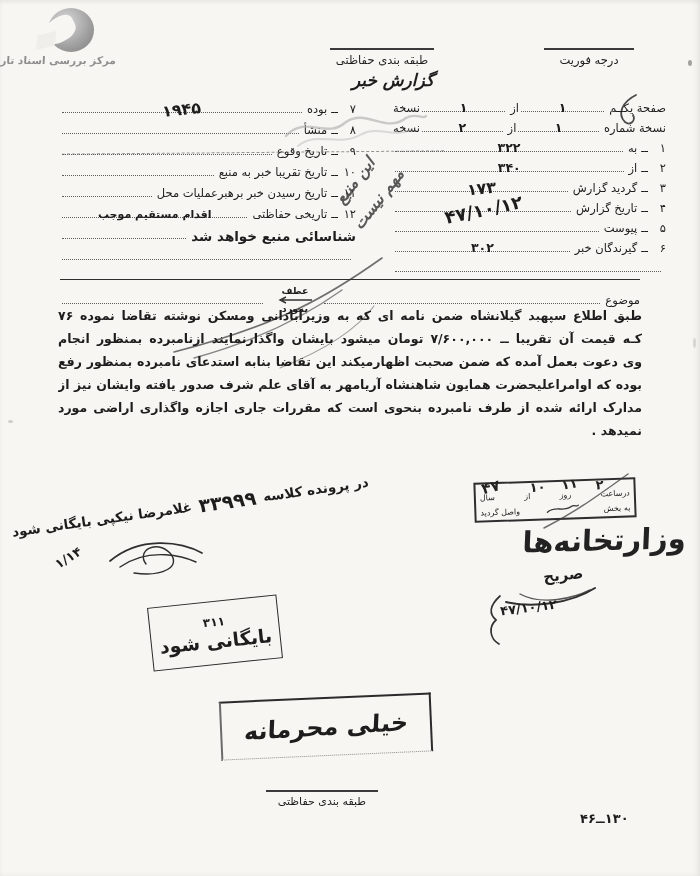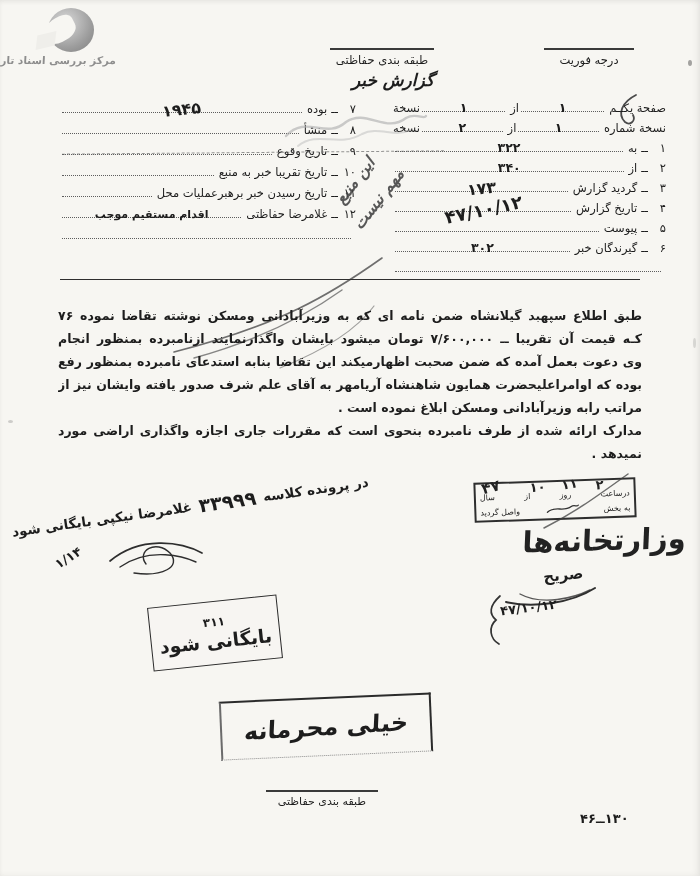--- a/index.html
+++ b/index.html
@@ -208,24 +208,28 @@
       <span class="fnum">۱۱</span>
         <span class="fdash">ــ</span>
       <span>تاریخ رسیدن خبر برهبرعملیات محل</span>
       <span class="leader">
           <span class="val"></span>
         </span>
     </div>
     <div class="frow">
       <span class="fnum">۱۲</span>
         <span class="fdash">ــ</span>
-      <span>غلامرضا حفاظتی</span>
+      <span>تاریخی حفاظتی</span>
       <span class="leader">
           <span class="val typed">اقدام مستقیم موجب</span>
         </span>
+    </div>
+    <div class="frow">
+      <span class="typed-big">شناسائی منبع خواهد شد</span>
+      <span class="leader"></span>
     </div>
     <div class="frow">
         <span class="leader"></span>
       </div>
   </div>
 
   <svg class="svgabs" style="left:278px;top:104px;" width="152" height="48">
     <path d="M8,32 C28,10 48,36 68,18 C88,4 108,30 128,14 C138,8 146,16 148,12" fill="none" stroke="#b0b0b0" stroke-width="2.4" opacity=".65" stroke-linecap="round"></path>
     <path d="M20,42 C40,26 60,44 84,30 C100,22 118,34 132,26" fill="none" stroke="#bcbcbc" stroke-width="2" opacity=".5" stroke-linecap="round"></path>
   </svg>
@@ -237,27 +241,38 @@
     <div>مهم نیست</div>
   </div>
   <svg class="svgabs" style="left:160px;top:240px;" width="230" height="130">
     <path d="M222,18 C170,55 120,85 14,112" fill="none" stroke="#4c4c4c" stroke-width="1.6" opacity=".8" stroke-linecap="round"></path>
     <path d="M182,50 C140,80 92,102 34,118" fill="none" stroke="#555" stroke-width="1.4" opacity=".7" stroke-linecap="round"></path>
     <path d="M120,128 C160,112 195,92 214,66" fill="none" stroke="#5a5a5a" stroke-width="1.2" opacity=".55" stroke-linecap="round"></path>
   </svg>
 
   <div class="hline" style="left:60px;top:279px;width:580px;"></div>
 
+  <div class="subject">
+    <span>موضوع</span>
+    <span class="leader" style="flex:1.1;"></span>
+    <span class="refblock">
+      <span>عطف</span>
+      <svg width="38" height="8">
+        <path d="M36,4 L6,4 M10,1 L4,4 L10,7" fill="none" stroke="#333" stroke-width="1.4"></path>
+      </svg>
+      <span>بمورد</span>
+    </span>
+    <span class="leader" style="flex:.8;"></span>
+  </div>
 
   <div class="docbody">
     <div class="bl jl">طبق اطلاع سپهبد گیلانشاه ضمن نامه ای که به وزیرآبادانی ومسکن نوشته تقاضا نموده ۷۶ هزارمتراراضی کن را</div>
     <div class="bl jl">کـه قیمت آن تقریبا ــ ۷/۶۰۰,۰۰۰ تومان میشود بایشان واگذارنمایند ازنامبرده بمنظور انجام درخواست</div>
     <div class="bl jl">وی دعوت بعمل آمده که ضمن صحبت اظهارمیکند این تقاضا بنابه استدعای نامبرده بمنظور رفع مشکلات مالی</div>
     <div class="bl jl">بوده که اوامراعلیحضرت همایون شاهنشاه آریامهر به آقای علم شرف صدور یافته وایشان نیز از طریق آقای باهری</div>
-    <div class="bl">مراتب رابه وزیرآبادانی ومسکن ابلاغ نموده است .</div>
     <div class="bl jl">مدارک ارائه شده از طرف نامبرده بنحوی است که مقررات جاری اجازه واگذاری اراضی مورد تقاضارا بمشارالیــه</div>
     <div class="bl">نمیدهد .</div>
   </div>
 
   <div class="rstamp">
     <div class="rs-line">
       <span>درساعت</span>
       <span>روز</span>
       <span>از</span>
       <span>سال</span>

